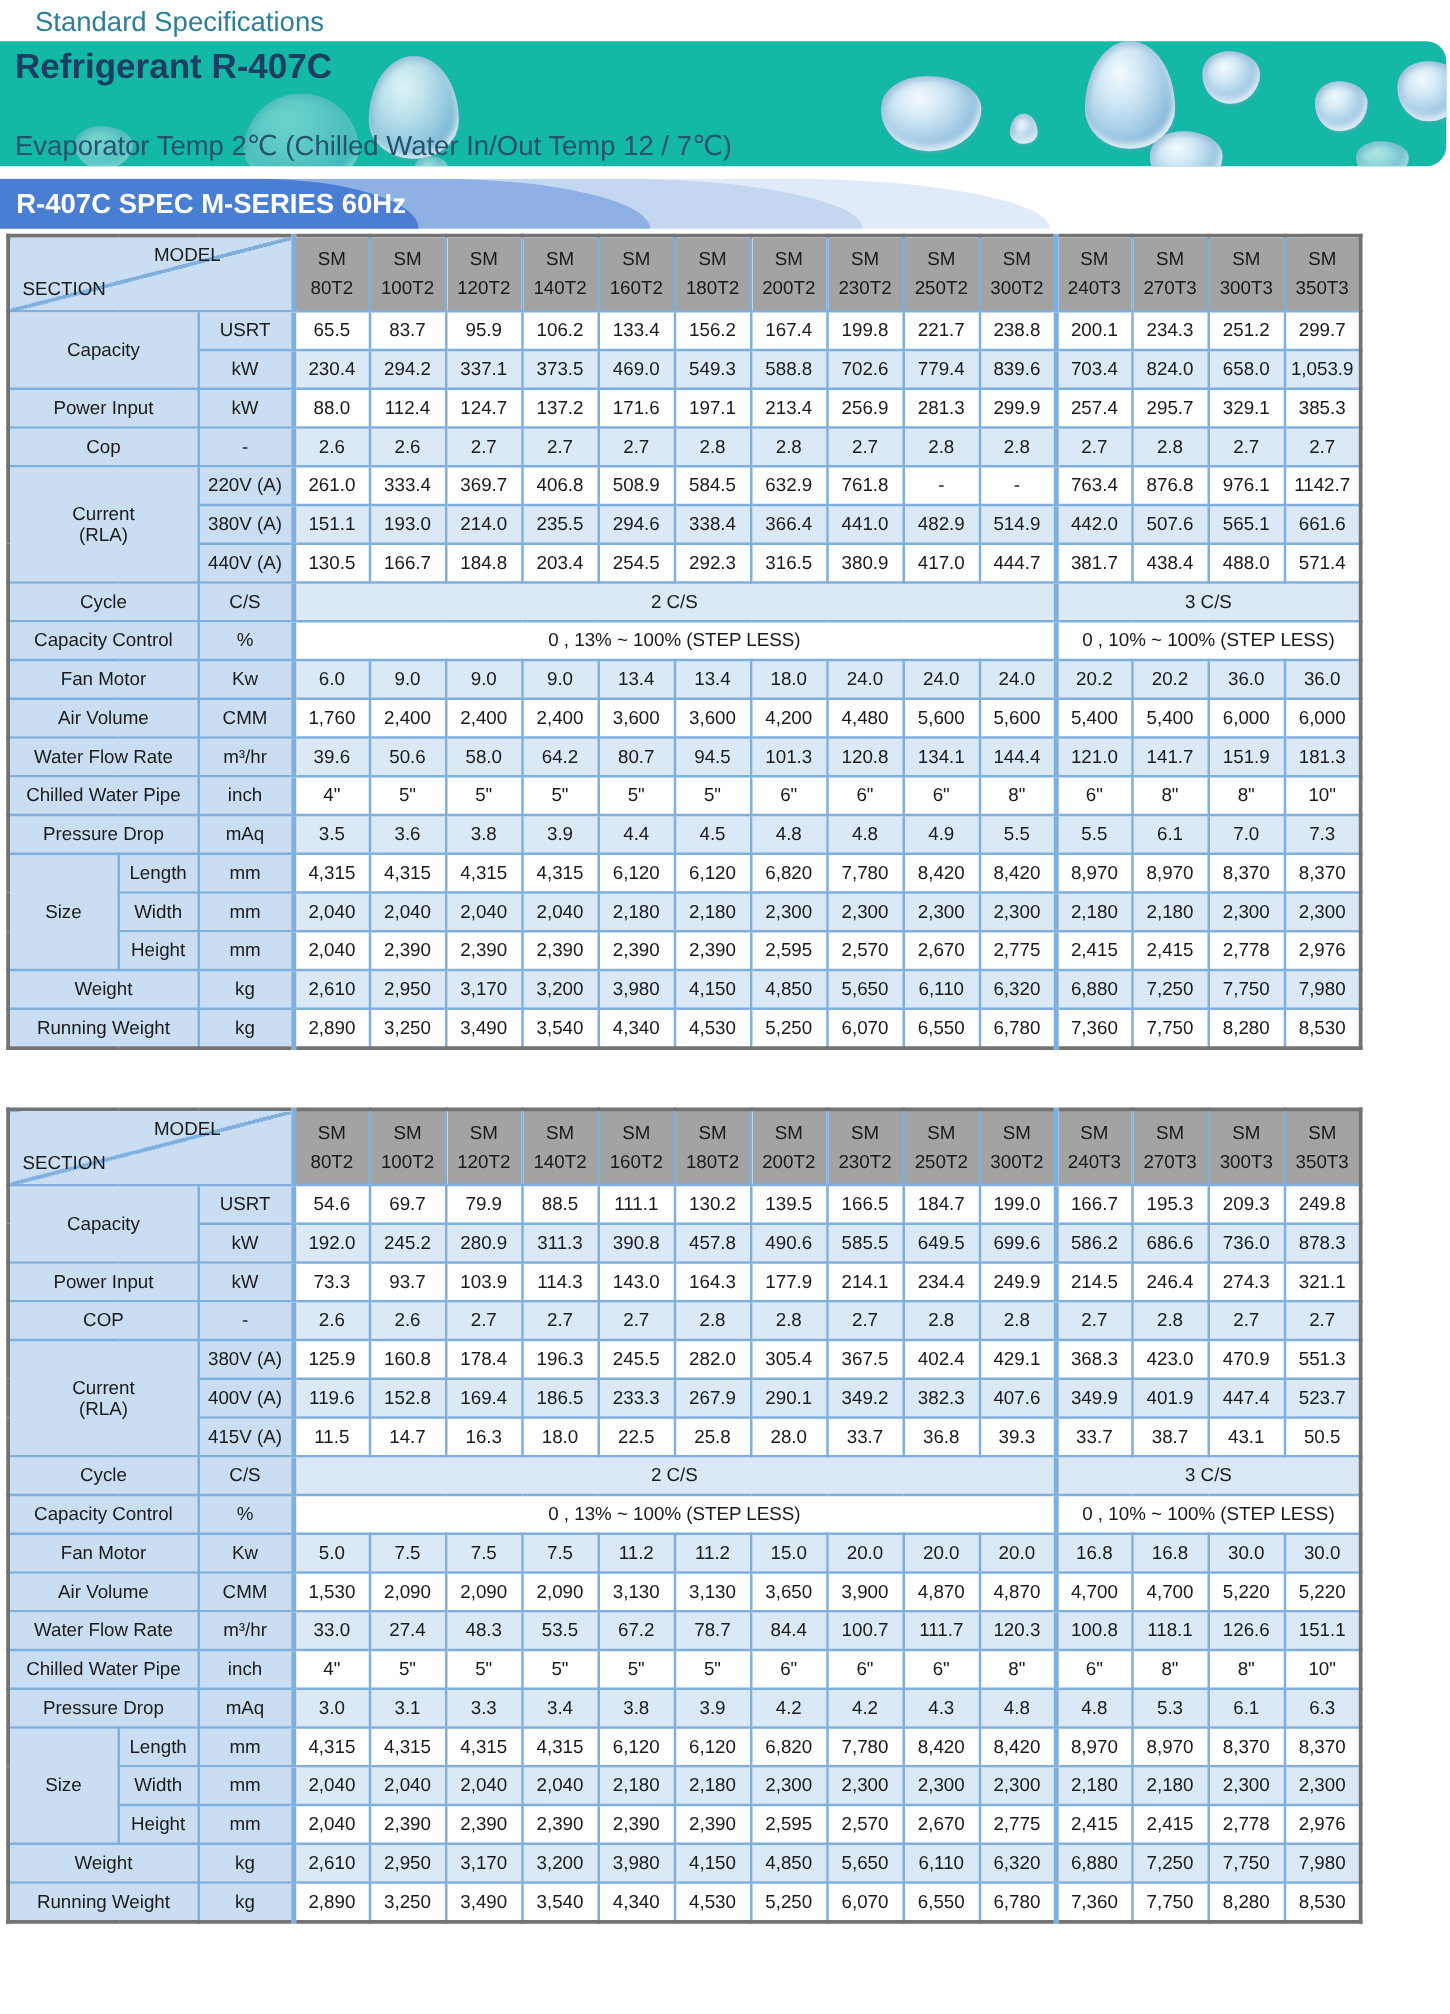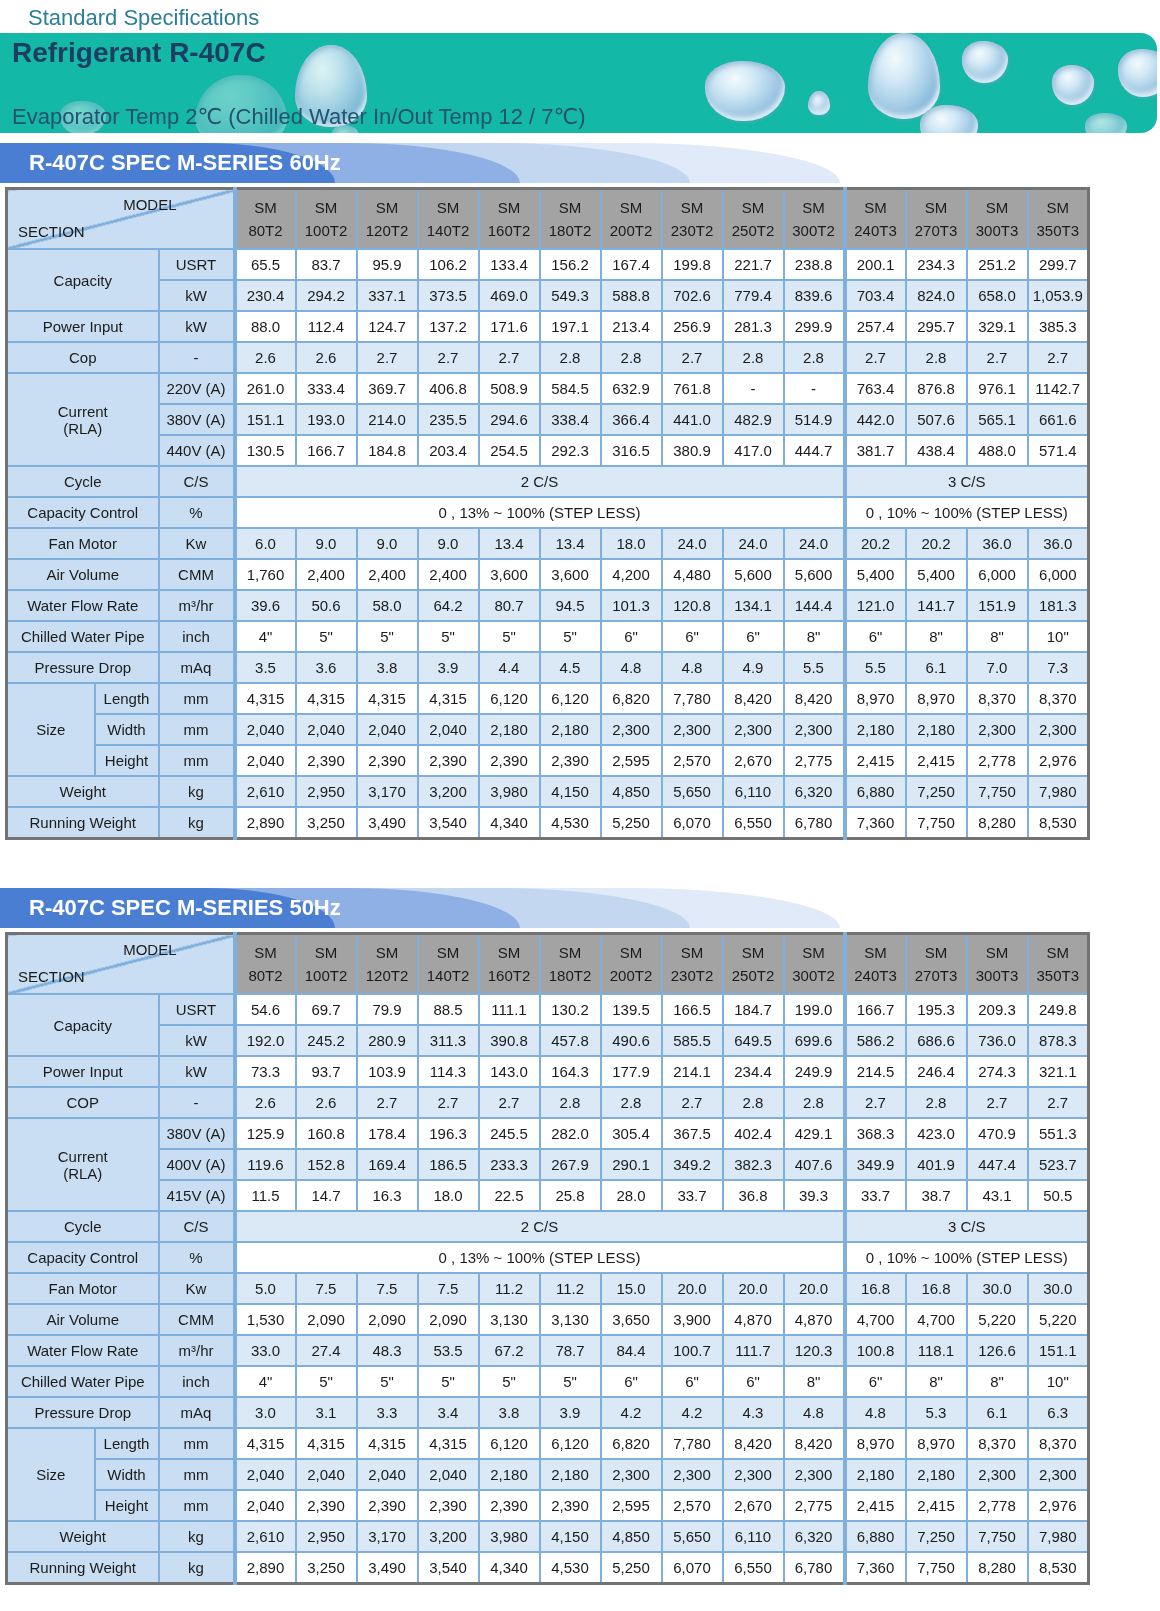--- a/index.html
+++ b/index.html
@@ -29,21 +29,21 @@
   .d10{left:195px;top:42px;width:92px;height:72px;opacity:.4;}
   .d11{left:332px;top:92px;width:26px;height:20px;opacity:.6;}
   .d12{left:1085px;top:80px;width:42px;height:30px;opacity:.7;}
 
   .banner{position:relative;height:40px;margin-top:6px;overflow:hidden;background:#fff;}
   .banner .arc{position:absolute;left:0;top:0;height:40px;}
   .banner .arc4{width:840px;background:#e0eaf8;border-top-right-radius:210px 40px;}
   .banner .arc3{width:690px;background:#c3d7f1;border-top-right-radius:195px 40px;}
   .banner .arc2{width:520px;background:#8fb0e5;border-top-right-radius:170px 40px;}
   .banner .arc1{width:335px;background:#4a7ed2;border-top-right-radius:130px 40px;}
-  .banner-text{position:relative;z-index:2;display:block;line-height:40px;padding-left:13px;color:#ffffff;font-weight:bold;font-size:22px;margin-left:16px;}
+  .banner-text{position:relative;z-index:2;display:block;line-height:40px;padding-left:13px;color:#ffffff;font-weight:bold;font-size:22px;}
 
   .gap-60{height:4px;}
   .gap-between{height:42px;}
 
   table.spec{border-collapse:collapse;table-layout:fixed;margin:4px 0 0 5px;border:3px solid #737373;}
   table.spec col.c-section{width:88px;}
   table.spec col.c-sub{width:64px;}
   table.spec col.c-unit{width:76px;}
   table.spec col.c-model{width:61px;}
   .spec th,.spec td{border:2px solid #7fafdd;text-align:center;vertical-align:middle;
@@ -455,27 +455,20 @@
             <td class="val">8,280</td>
             <td class="val">8,530</td>
           </tr>
         </tbody>
       </table>
   </section>
 
   <div class="gap-between"></div>
 
   <section>
-    <div class="banner">
-      <i class="arc arc4"></i>
-      <i class="arc arc3"></i>
-      <i class="arc arc2"></i>
-      <i class="arc arc1"></i>
-      <span class="banner-text">R-407C SPEC M-SERIES 50Hz</span>
-    </div>
     <table class="spec">
         <colgroup>
           <col class="c-section">
           <col class="c-sub">
           <col class="c-unit">
           <col class="c-model">
           <col class="c-model">
           <col class="c-model">
           <col class="c-model">
           <col class="c-model">

